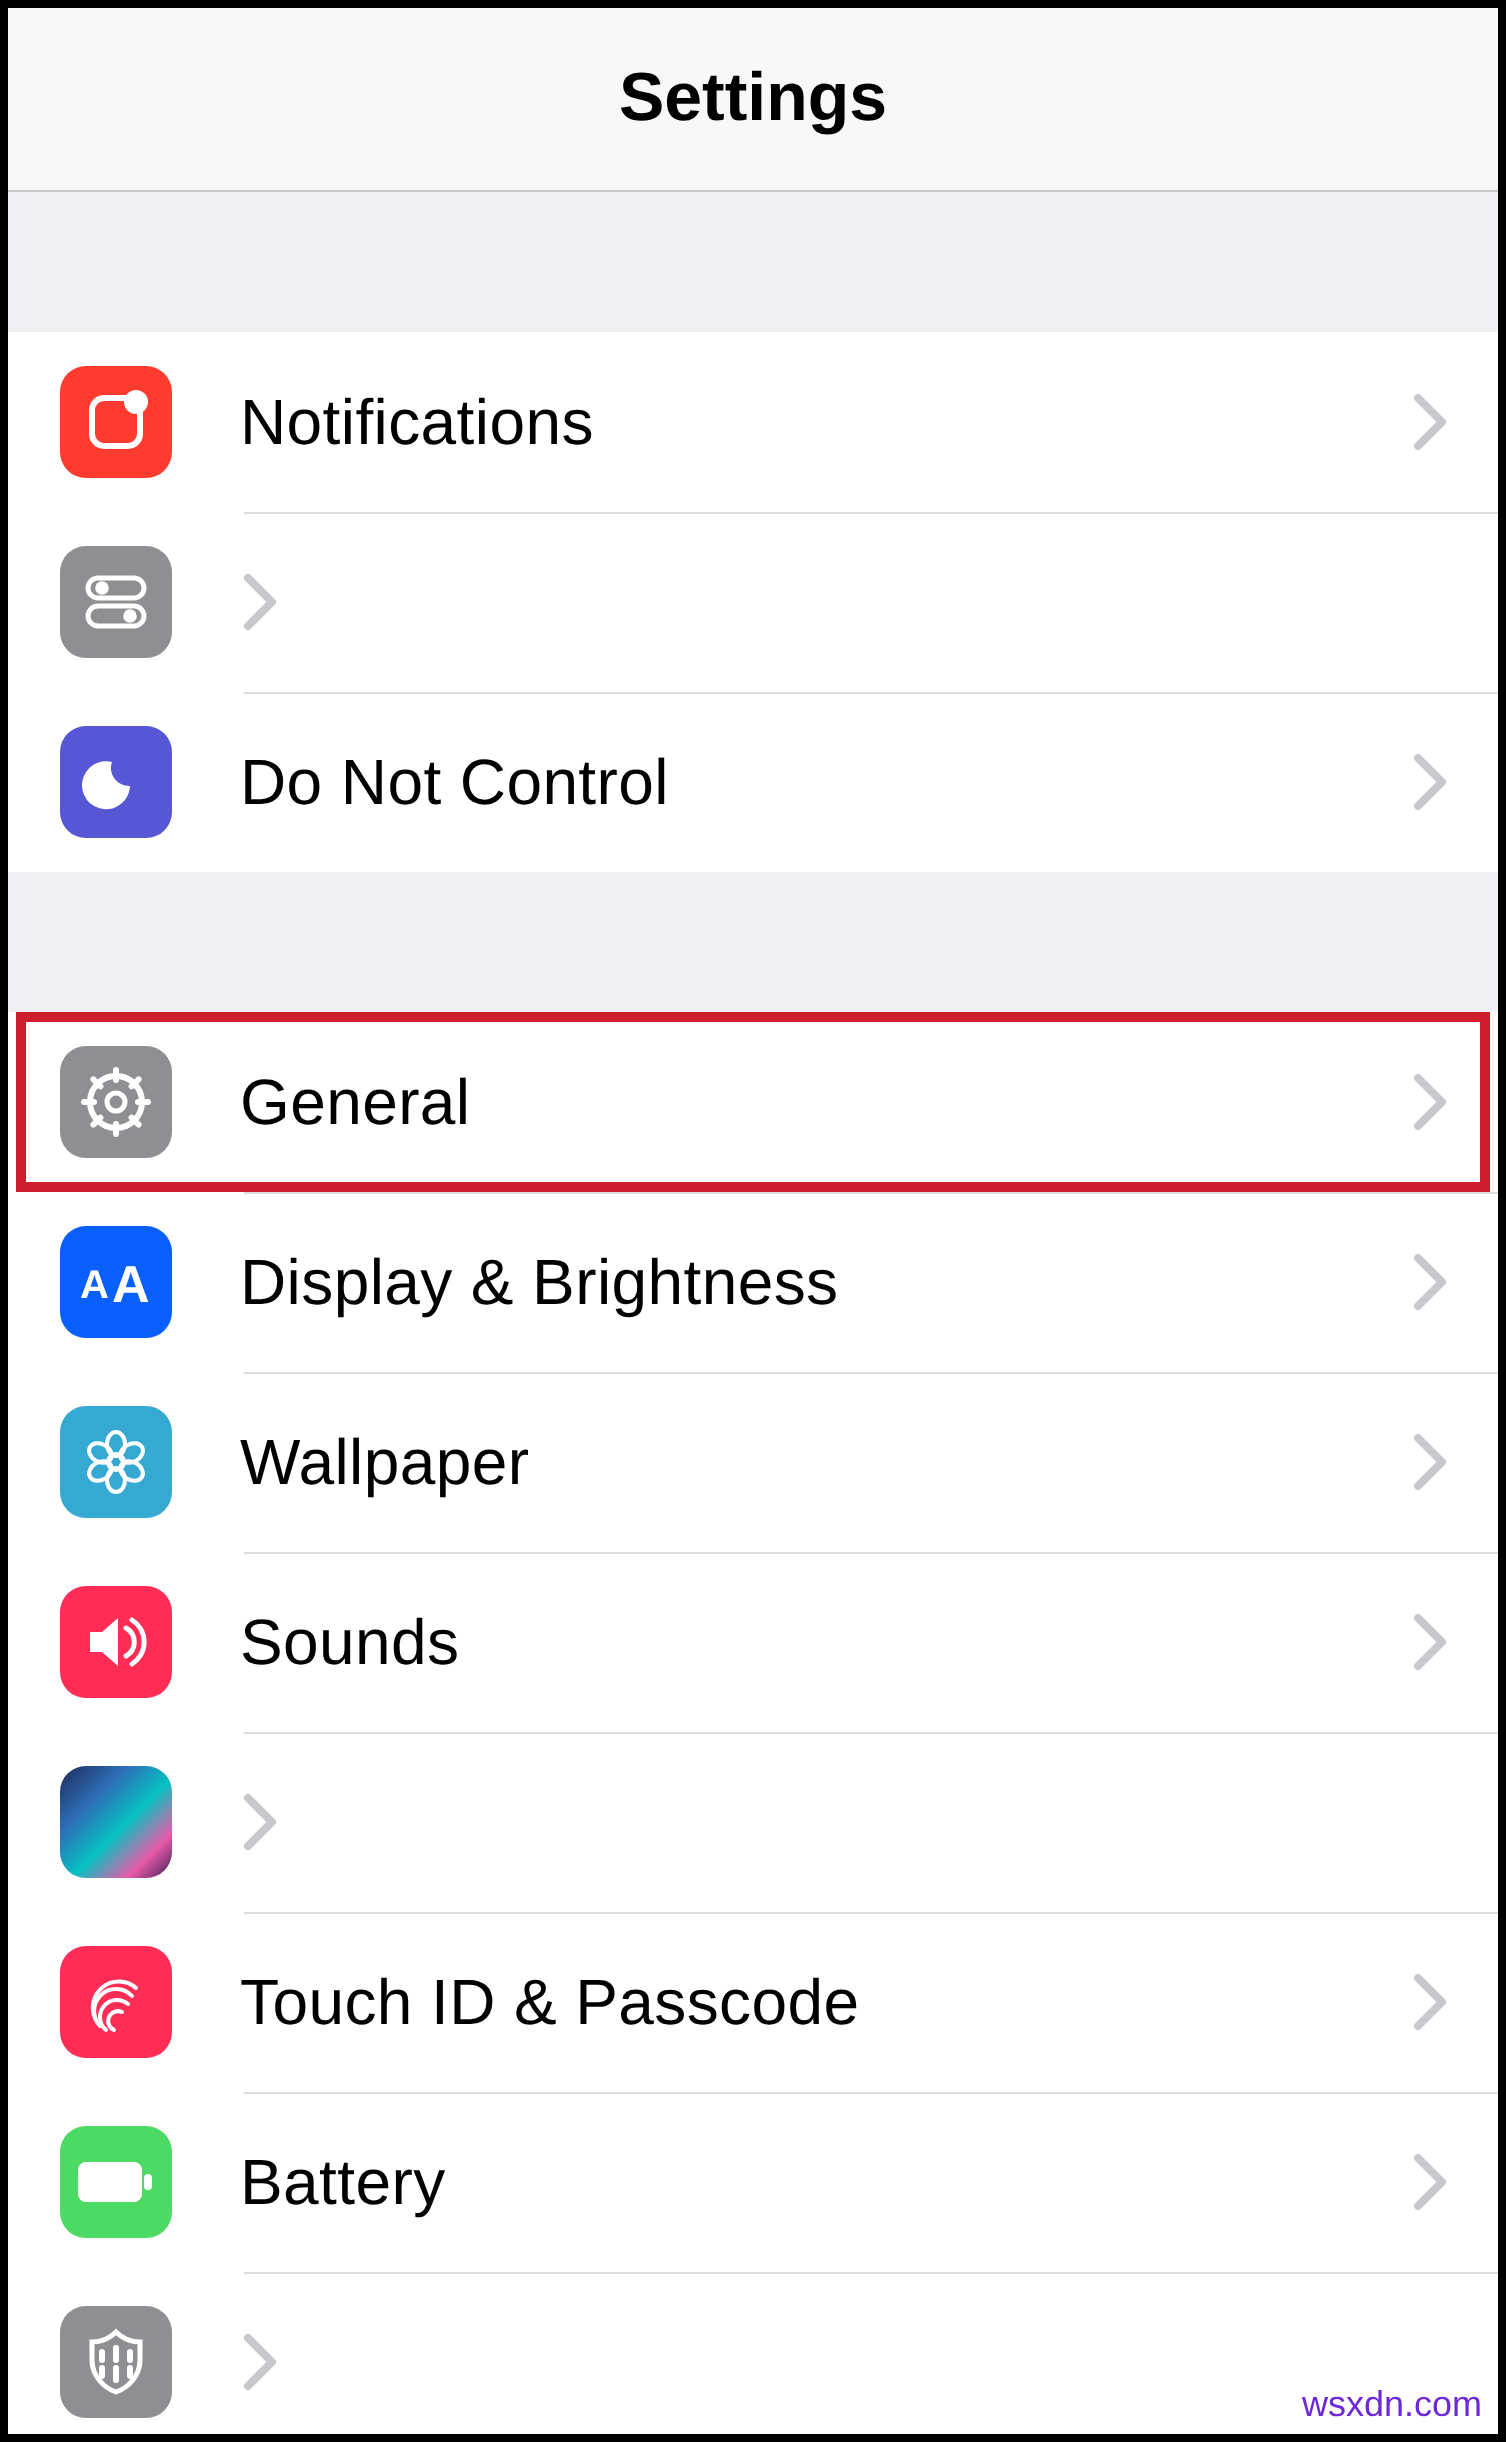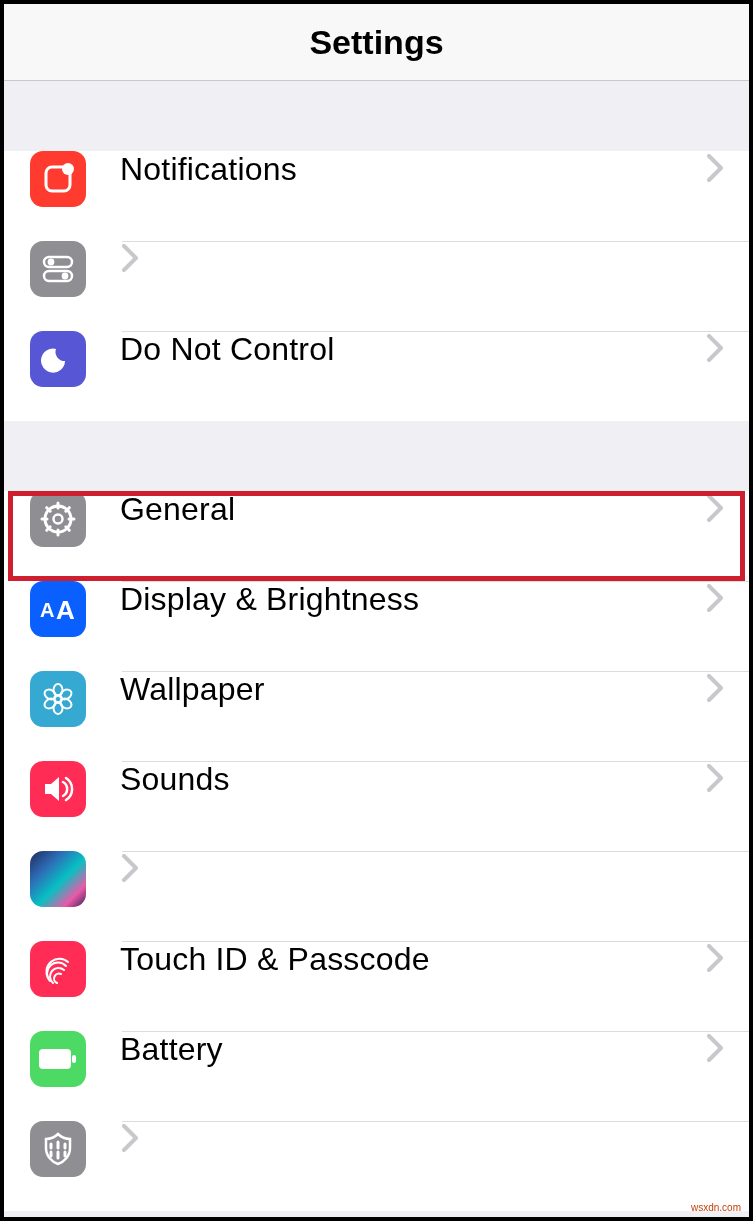--- a/index.html
+++ b/index.html
@@ -1,43 +1,43 @@
 <!DOCTYPE html>
 <html><head>
 <meta charset="utf-8">
 <style>
   * { box-sizing: border-box; margin: 0; padding: 0; }
   html, body { width: 753px; height: 1221px; font-family: -apple-system, "Helvetica Neue", Helvetica, Arial, sans-serif; }
   .frame { width: 753px; height: 1221px; border: 4px solid #000; background: #efeff4; overflow: hidden; position: relative; }
-  .header { height: 77px; background: #f8f8f8; border-bottom: 1px solid #c8c7cc; display: flex; align-items: center; justify-content: center; }
+  .header { height: 92px; background: #f8f8f8; border-bottom: 1px solid #c8c7cc; display: flex; align-items: center; justify-content: center; }
   .header-title { font-size: 34px; font-weight: 700; color: #000; }
   .spacer { height: 70px; background: #efeff4; }
   .group { background: #fff; }
   .row {
-    display: flex; align-items: flex-start;
+    display: flex; align-items: center;
     min-height: 90px;
     padding: 0 24px 0 26px;
     position: relative;
     cursor: pointer;
   }
   .row + .row::before {
     content: "";
     position: absolute; top: 0; left: 118px; right: 0;
     height: 1px; background: #dcdcdf;
   }
   .icon-box {
     width: 56px; height: 56px; border-radius: 13px;
     flex-shrink: 0;
     display: flex; align-items: center; justify-content: center;
     margin-right: 34px;
   }
   .row-label { font-size: 32px; color: #000; letter-spacing: 0.2px; flex: 1; }
   .chevron { width: 20px; height: 34px; flex-shrink: 0; display: flex; align-items: center; justify-content: center; }
   .highlight { position: absolute; left: 4px; right: 4px; border: 5px solid #cf1f2f; height: 90px; pointer-events: none; }
-  .watermark { position: absolute; bottom: 4px; right: 8px; font-size: 10px; color: #c2410c; }
+  .watermark { position: absolute; bottom: 4px; right: 8px; font-size: 18px; color: #6d28d9; }
   
   .ic-notif { background: #ff3b30; }
   .ic-cc    { background: #8e8e93; }
   .ic-dnd   { background: #5756d5; }
   .ic-gen   { background: #8e8e93; }
   .ic-disp  { background: #0a60ff; }
   .ic-wall  { background: #36a9d2; }
   .ic-sound { background: #ff2d55; }
   .ic-siri  { background: linear-gradient(135deg,#1f2a5b 0%,#2d6fb8 30%,#06c1c2 55%,#e85aa8 80%,#3b1f56 100%); }
   .ic-touch { background: #ff2d55; }

